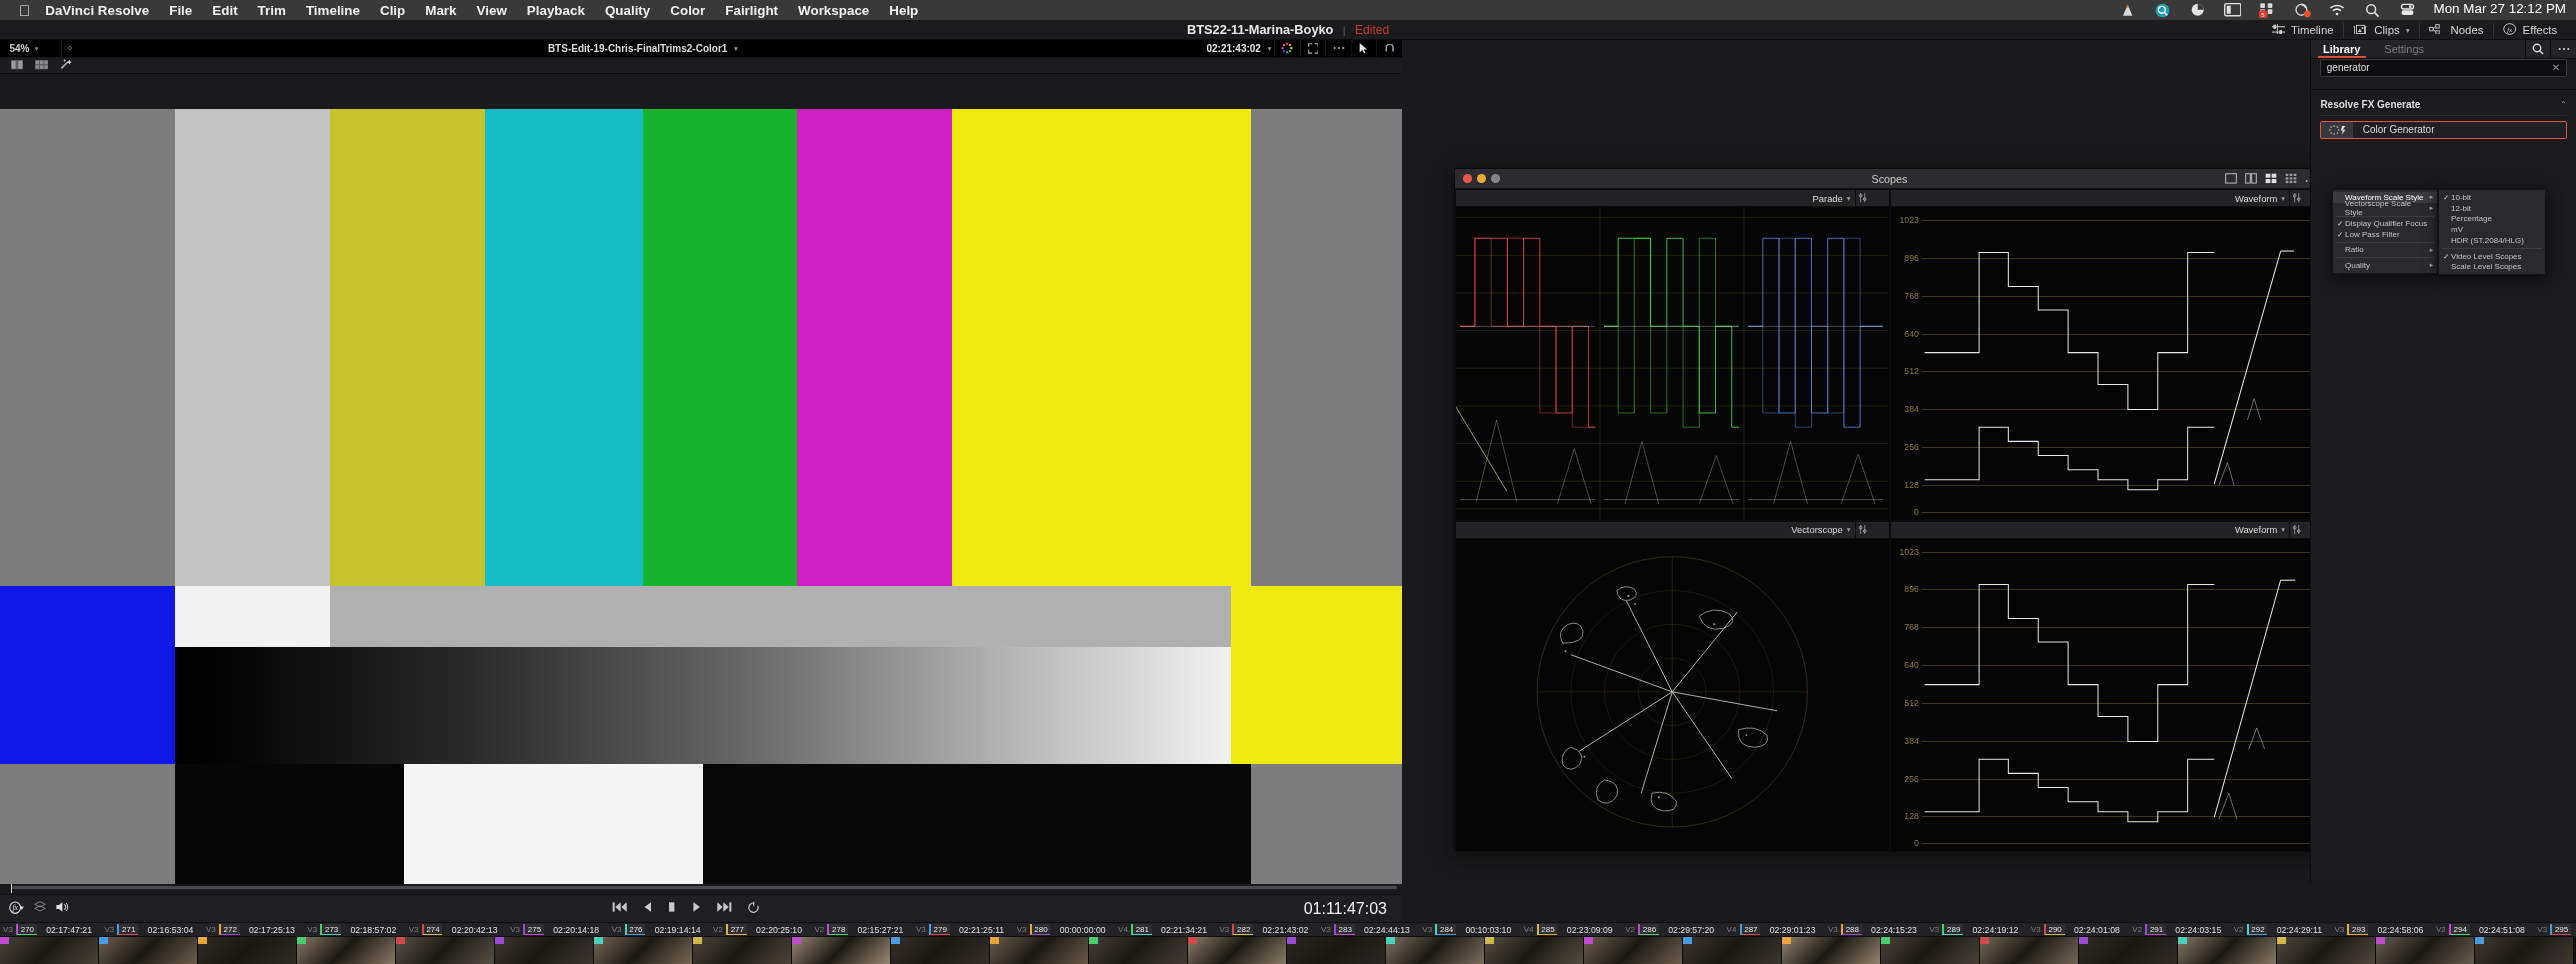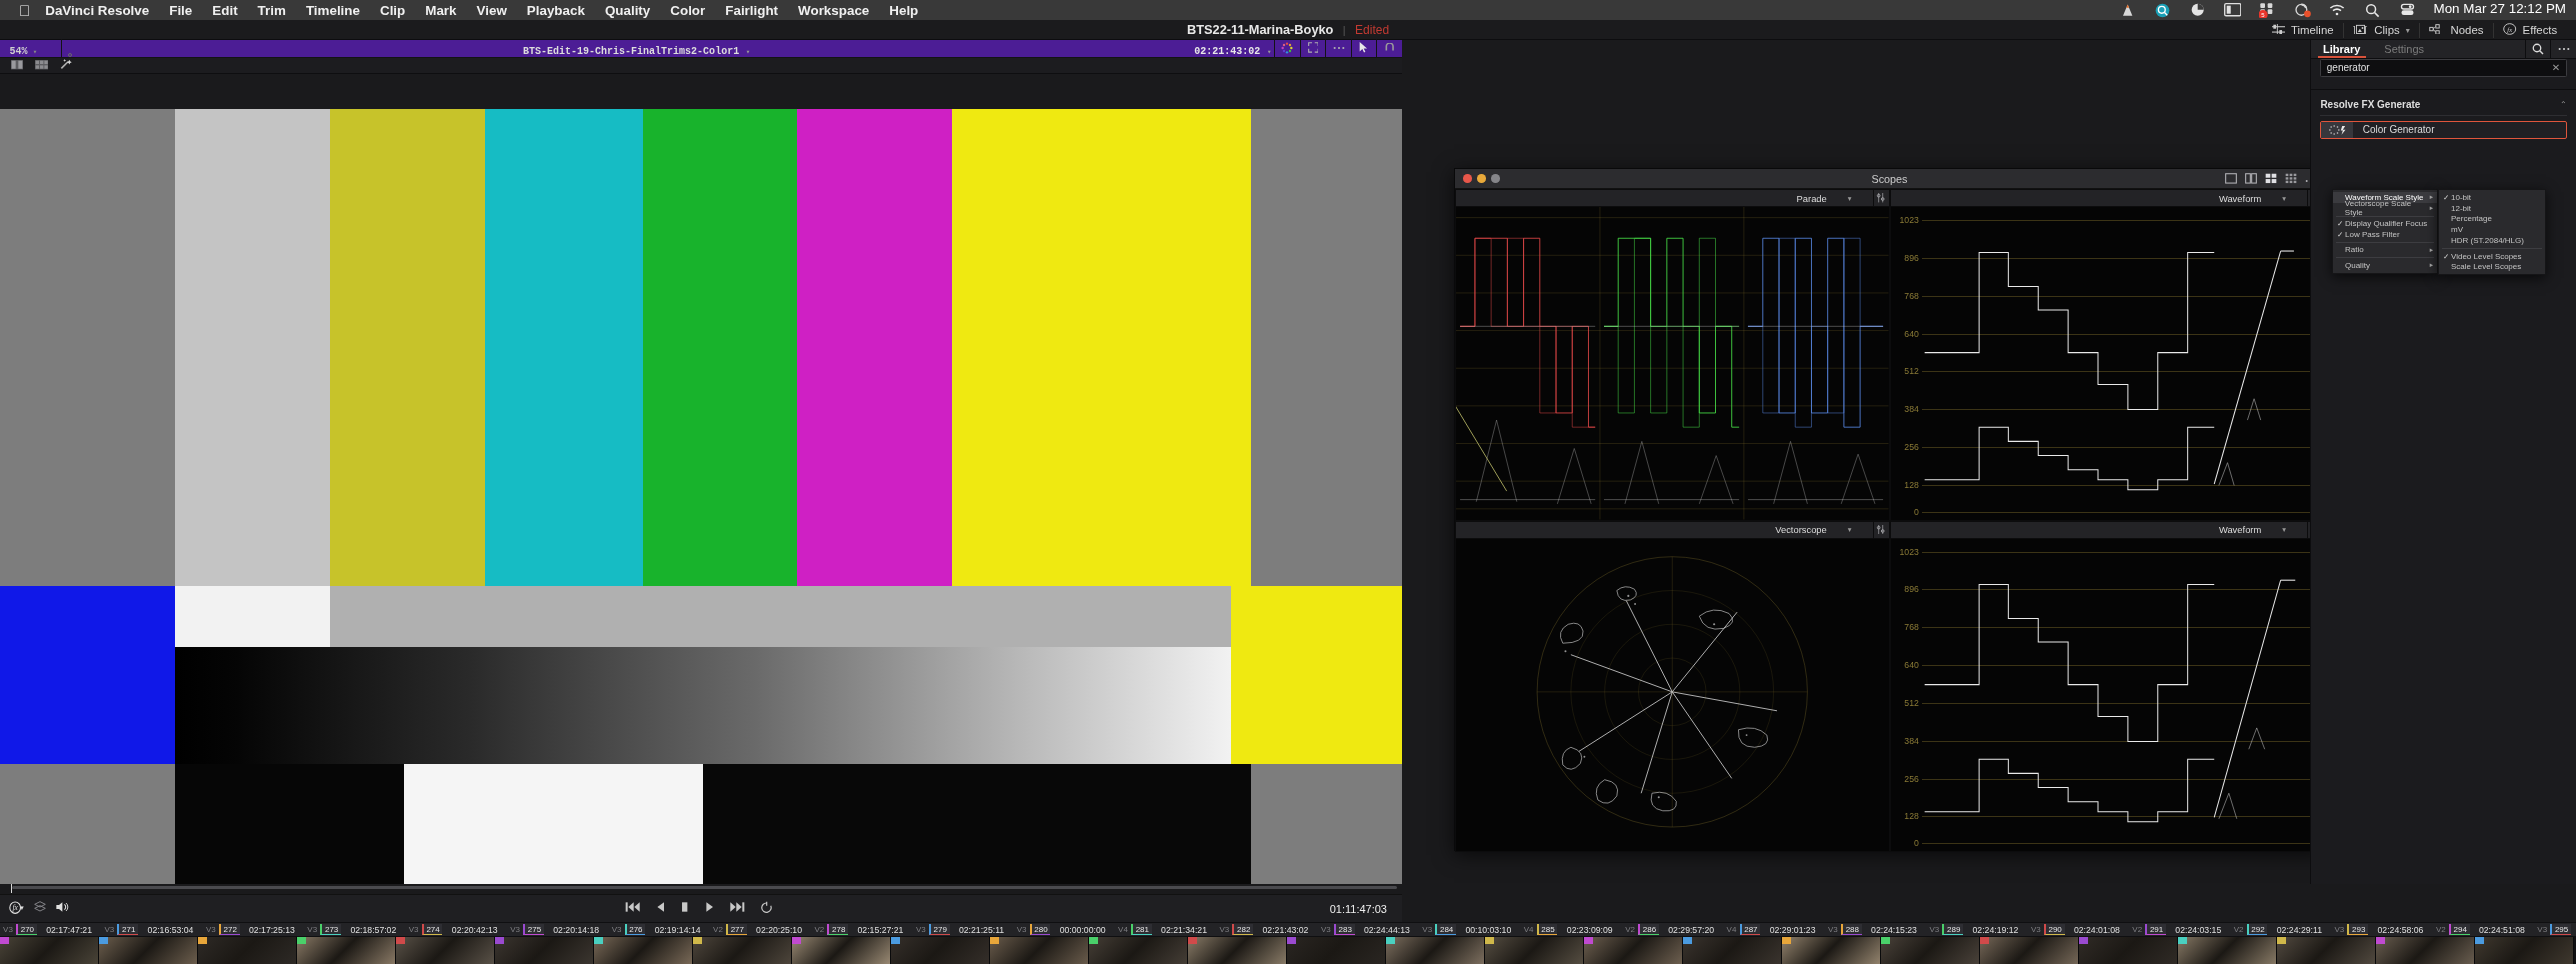--- a/index.html
+++ b/index.html
@@ -42,23 +42,22 @@
     display: flex; align-items: center; gap: 0; padding-right: 9.4px;
   }
   .tbgrp { display: flex; align-items: center; gap: 6px; padding: 0 9.4px; height: 15px; border-right: 0.7px solid #333; }
   .tbgrp:last-child { border-right: none; }
   .tbgrp span.lbl { font-size: 11.4px; color: #d8d8d8; }
   .tbgrp .caret { font-size: 8px; color: #999; }
 
   
   .viewerToolbar {
     position: absolute; top: 40px; left: 0; width: 1402px; height: 17.5px;
-    background: #4c1d95; display: flex; align-items: flex-end;
+    background: #000000; display: flex; align-items: center;
     border-bottom: 0.7px solid #131315;
-    font-family: Liberation Mono, monospace;
   }
   .zoomsel { display: flex; align-items: center; gap: 5.4px; padding-left: 9.4px; width: 61px; }
   .zoomsel .v { font-size: 10px; color: #d0d0d0; font-weight: bold; }
   .zoomsel .cv { font-size: 7.4px; color: #888; }
   .vt-sep { width: 0.7px; height: 17.5px; background: #131315; }
   .vt-dot { width: 17.5px; display: flex; align-items: center; justify-content: center; }
   .vt-dot i { width: 4px; height: 4px; border: 0.7px solid #6a6a6a; border-radius: 50%; display: block; }
   .vt-center { flex: 1; display: flex; align-items: center; justify-content: center; gap: 6.7px; }
   .vt-center .clipname { font-size: 10px; color: #ddd; font-weight: bold; }
   .vt-tc { display: flex; align-items: center; gap: 6.7px; margin-left: auto; padding-right: 2.7px; }
@@ -98,21 +97,21 @@
   .lights { display: flex; gap: 5.4px; padding-left: 8px; }
   .lights i { width: 8.7px; height: 8.7px; border-radius: 50%; display: block; }
   .scopesTitle .ttl { position: absolute; left: 0; right: 0; text-align: center; font-size: 10.8px; color: #ccc; }
   .scopesTitle .layouts { margin-left: auto; display: flex; gap: 8px; align-items: center; padding-right: 6.7px; }
   .lbtn { width: 12px; height: 10.8px; display: block; }
 
   .scopeGrid { display: grid; grid-template-columns: 1fr 1fr; grid-template-rows: 1fr 1fr; height: 663px; }
   .scopeCell { border: 0.7px solid #0c0c0d; position: relative; background: #000; }
   .scopeHdr {
     height: 17px; background: #232326; display: flex; align-items: center; justify-content: flex-end;
-    gap: 21px; padding-right: 1px; border-bottom: 0.7px solid #0c0c0d;
+    gap: 4px; padding-right: 19px; border-bottom: 0.7px solid #0c0c0d;
   }
   .scopeHdr .nm { font-size: 9.4px; color: #ddd; }
   .scopeHdr .cv { font-size: 7.4px; color: #999; }
   .scopeHdr .sl { width: 15px; height: 17px; display: flex; align-items: center; justify-content: center; border-left: 0.7px solid #0c0c0d; }
   .scopeBody { position: absolute; top: 17px; left: 0; right: 0; bottom: 0; background: #050505; overflow: hidden; }
 
   .axis { position: absolute; left: 0; top: 0; width: 31px; height: 100%; }
   .axis .t { position: absolute; right: 2.7px; font-size: 8.7px; color: #8a7a36; transform: translateY(-50%); }
   .gl { position: absolute; left: 31px; right: 2.7px; height: 0.7px; background: rgba(150,128,50,.38); }
 
@@ -174,21 +173,21 @@
   .tlScrollbar { position: absolute; left: 12px; top: 886px; width: 1385px; height: 3.4px; background: #4a4a4e; border-radius: 2px; }
   .tlPlayhead { position: absolute; left: 10.8px; top: 884px; width: 1.3px; height: 9.4px; background: #d8d8d8; }
 
   .transport {
     position: absolute; left: 0; top: 894px; width: 1402px; height: 28px;
     background: #1f1f22; display: flex; align-items: center; border-top: 0.7px solid #111;
   }
   .transport .lgrp { display: flex; align-items: center; gap: 9.4px; padding-left: 9.4px; }
   .transport .cgrp { margin-left: auto; display: flex; align-items: center; gap: 15px; }
   .transport .tcR { margin-left: auto; display: flex; align-items: center; }
-  .transport .tcR .tc { font-size: 11px; color: #efefef; padding-right: 15px; }
+  .transport .tcR .tc { font-size: 16px; color: #efefef; padding-right: 15px; }
 
   .tlRuler {
     position: absolute; left: 0; top: 922px; width: 2576px; height: 15px;
     background: #232326; display: flex; align-items: center; overflow: hidden;
     border-top: 0.7px solid #0f0f11; border-bottom: 0.7px solid #0f0f11;
   }
   .rulerItem { display: flex; align-items: center; flex-shrink: 0; }
   .rulerItem .vtrk { font-size: 8px; color: #7e7e82; width: 16px; text-align: center; }
   .rulerItem .badge {
     font-size: 8px; color: #e6e6e6; background: #2e2e33; padding: 0.7px 2.7px;

